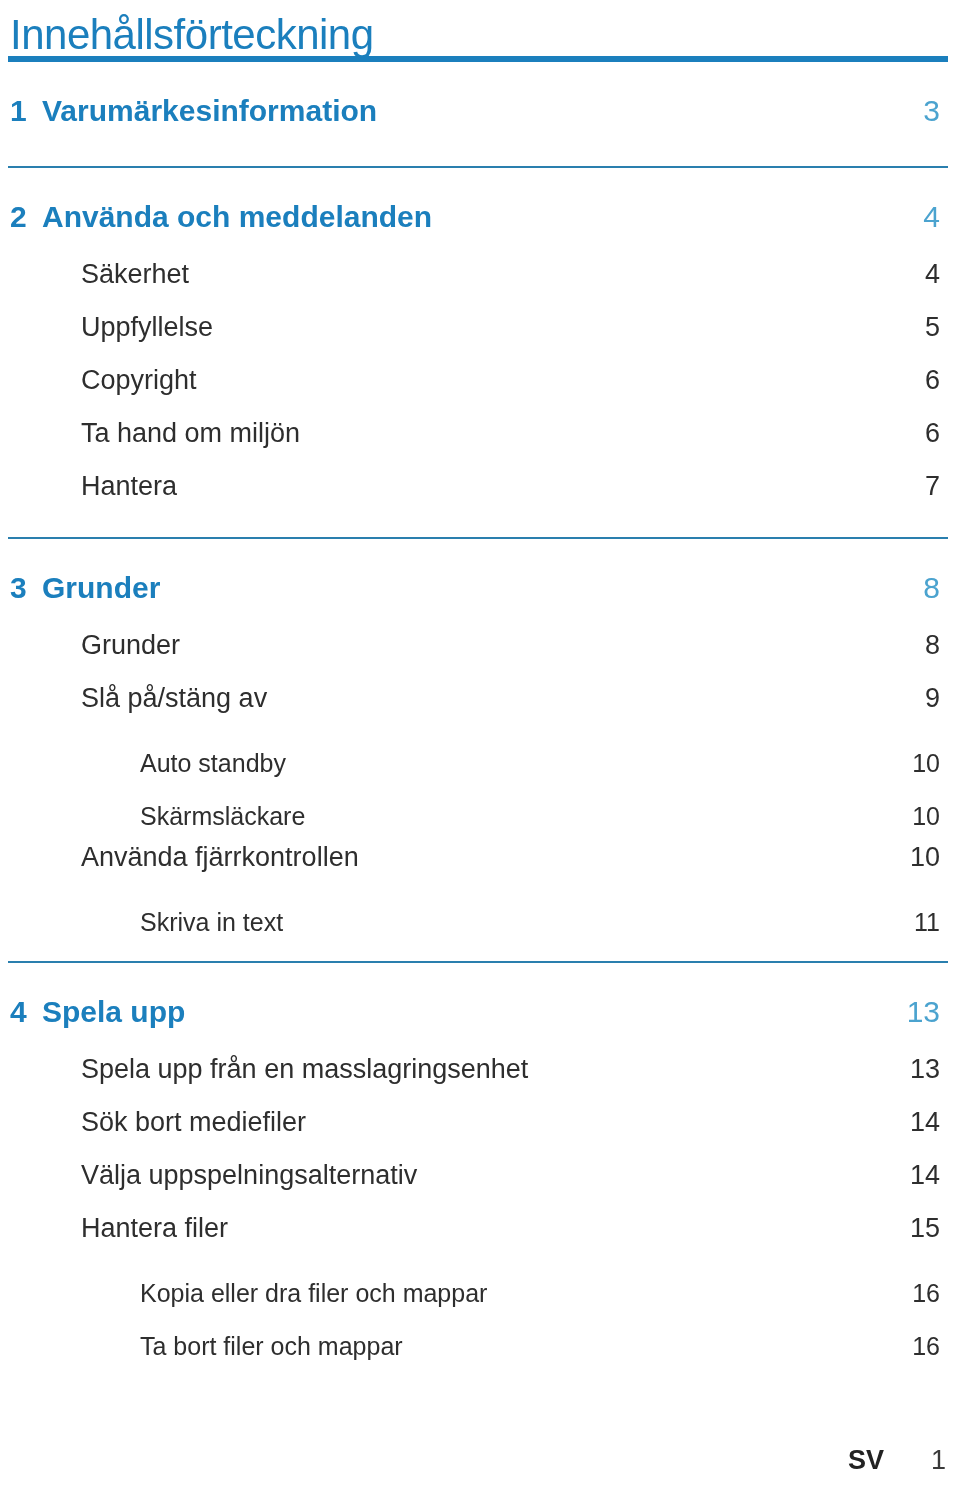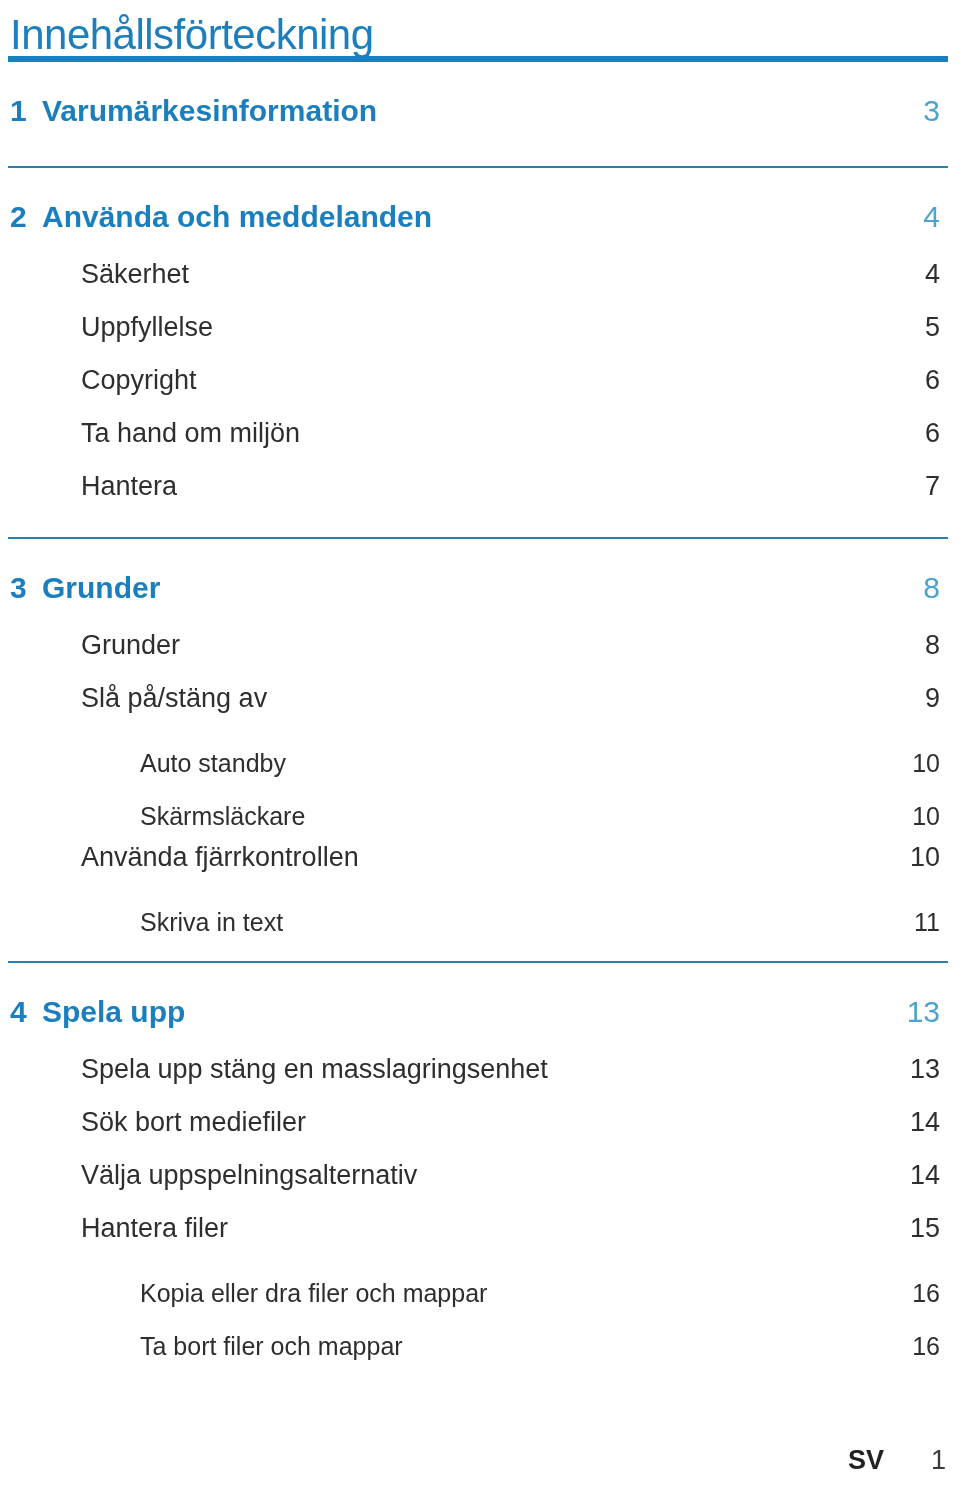--- a/index.html
+++ b/index.html
@@ -251,21 +251,21 @@
   <div class="toc-section">
     <div class="gap-top"></div>
     <div class="toc-row lvl0">
       <span class="toc-num">4</span>
       <span class="toc-label">Spela upp</span>
       <span class="toc-page">13</span>
     </div>
 
     <div class="toc-row lvl1">
       <span class="toc-num"></span>
-      <span class="toc-label">Spela upp stäng en masslagringsenhet</span>
+      <span class="toc-label">Spela upp från en masslagringsenhet</span>
       <span class="toc-page">13</span>
     </div>
     <div class="toc-row lvl1">
       <span class="toc-num"></span>
       <span class="toc-label">Sök bort mediefiler</span>
       <span class="toc-page">14</span>
     </div>
     <div class="toc-row lvl1">
       <span class="toc-num"></span>
       <span class="toc-label">Välja uppspelningsalternativ</span>

